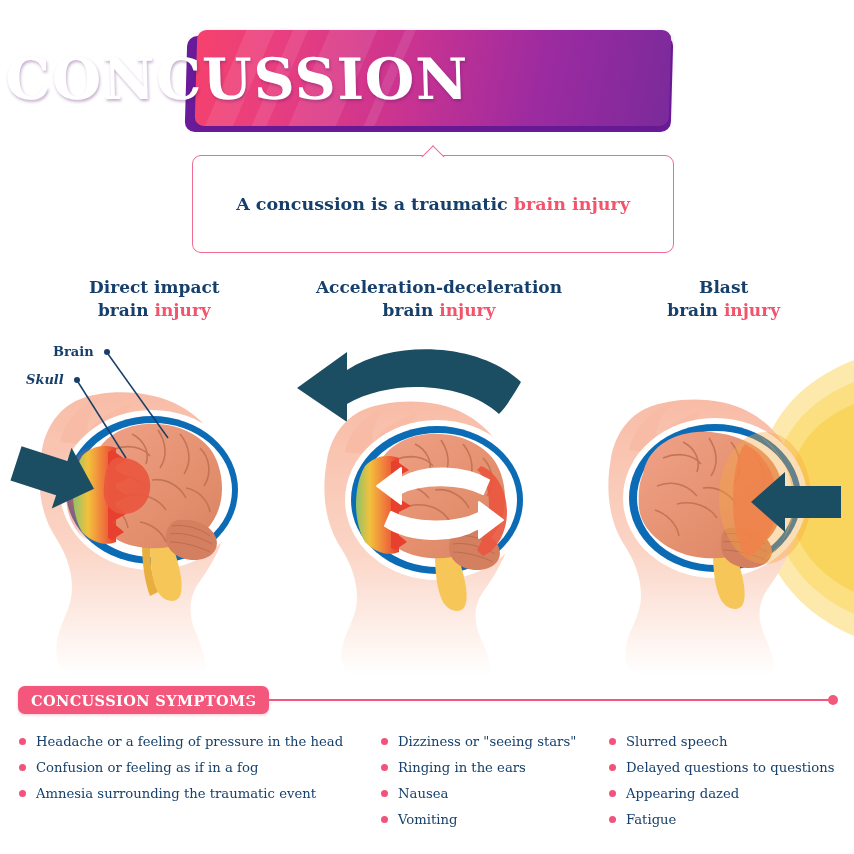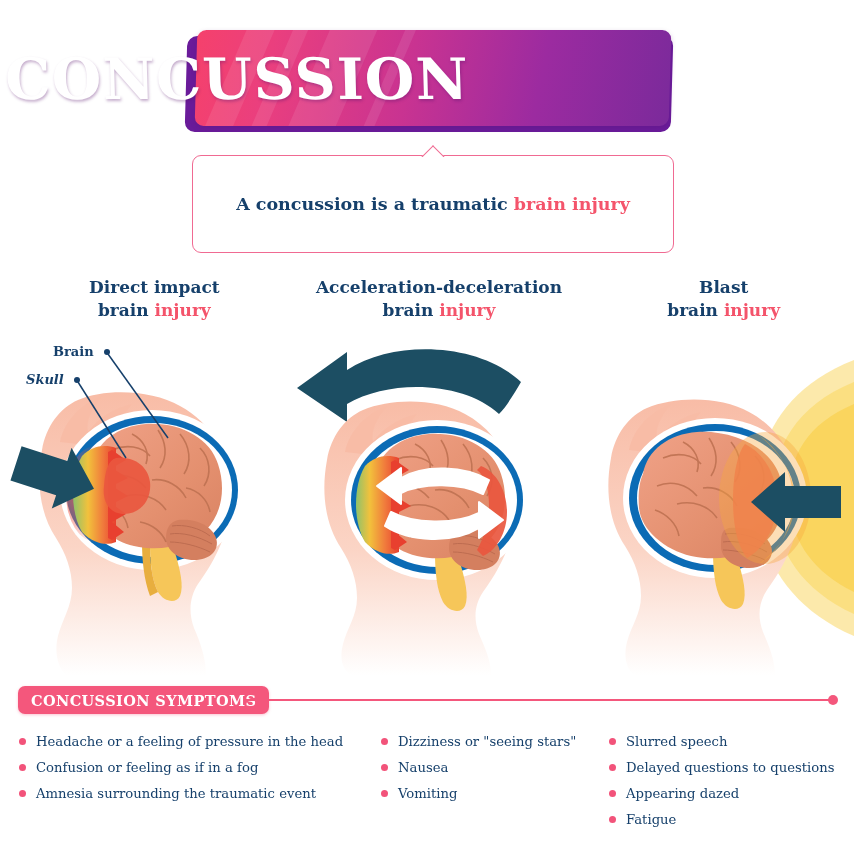--- a/index.html
+++ b/index.html
@@ -415,20 +415,21 @@
 </div>
 
 <div id="symptoms-cols">
   <div class="sym-col" id="sym-col-0">
     <div class="sym-item">Headache or a feeling of pressure in the head</div>
     <div class="sym-item">Confusion or feeling as if in a fog</div>
     <div class="sym-item">Amnesia surrounding the traumatic event</div>
   </div>
   <div class="sym-col" id="sym-col-1">
     <div class="sym-item">Dizziness or "seeing stars"</div>
+    <div class="sym-item">Ringing in the ears</div>
     <div class="sym-item">Nausea</div>
     <div class="sym-item">Vomiting</div>
   </div>
   <div class="sym-col" id="sym-col-2">
     <div class="sym-item">Slurred speech</div>
     <div class="sym-item">Delayed questions to questions</div>
     <div class="sym-item">Appearing dazed</div>
     <div class="sym-item">Fatigue</div>
   </div>
 </div>

